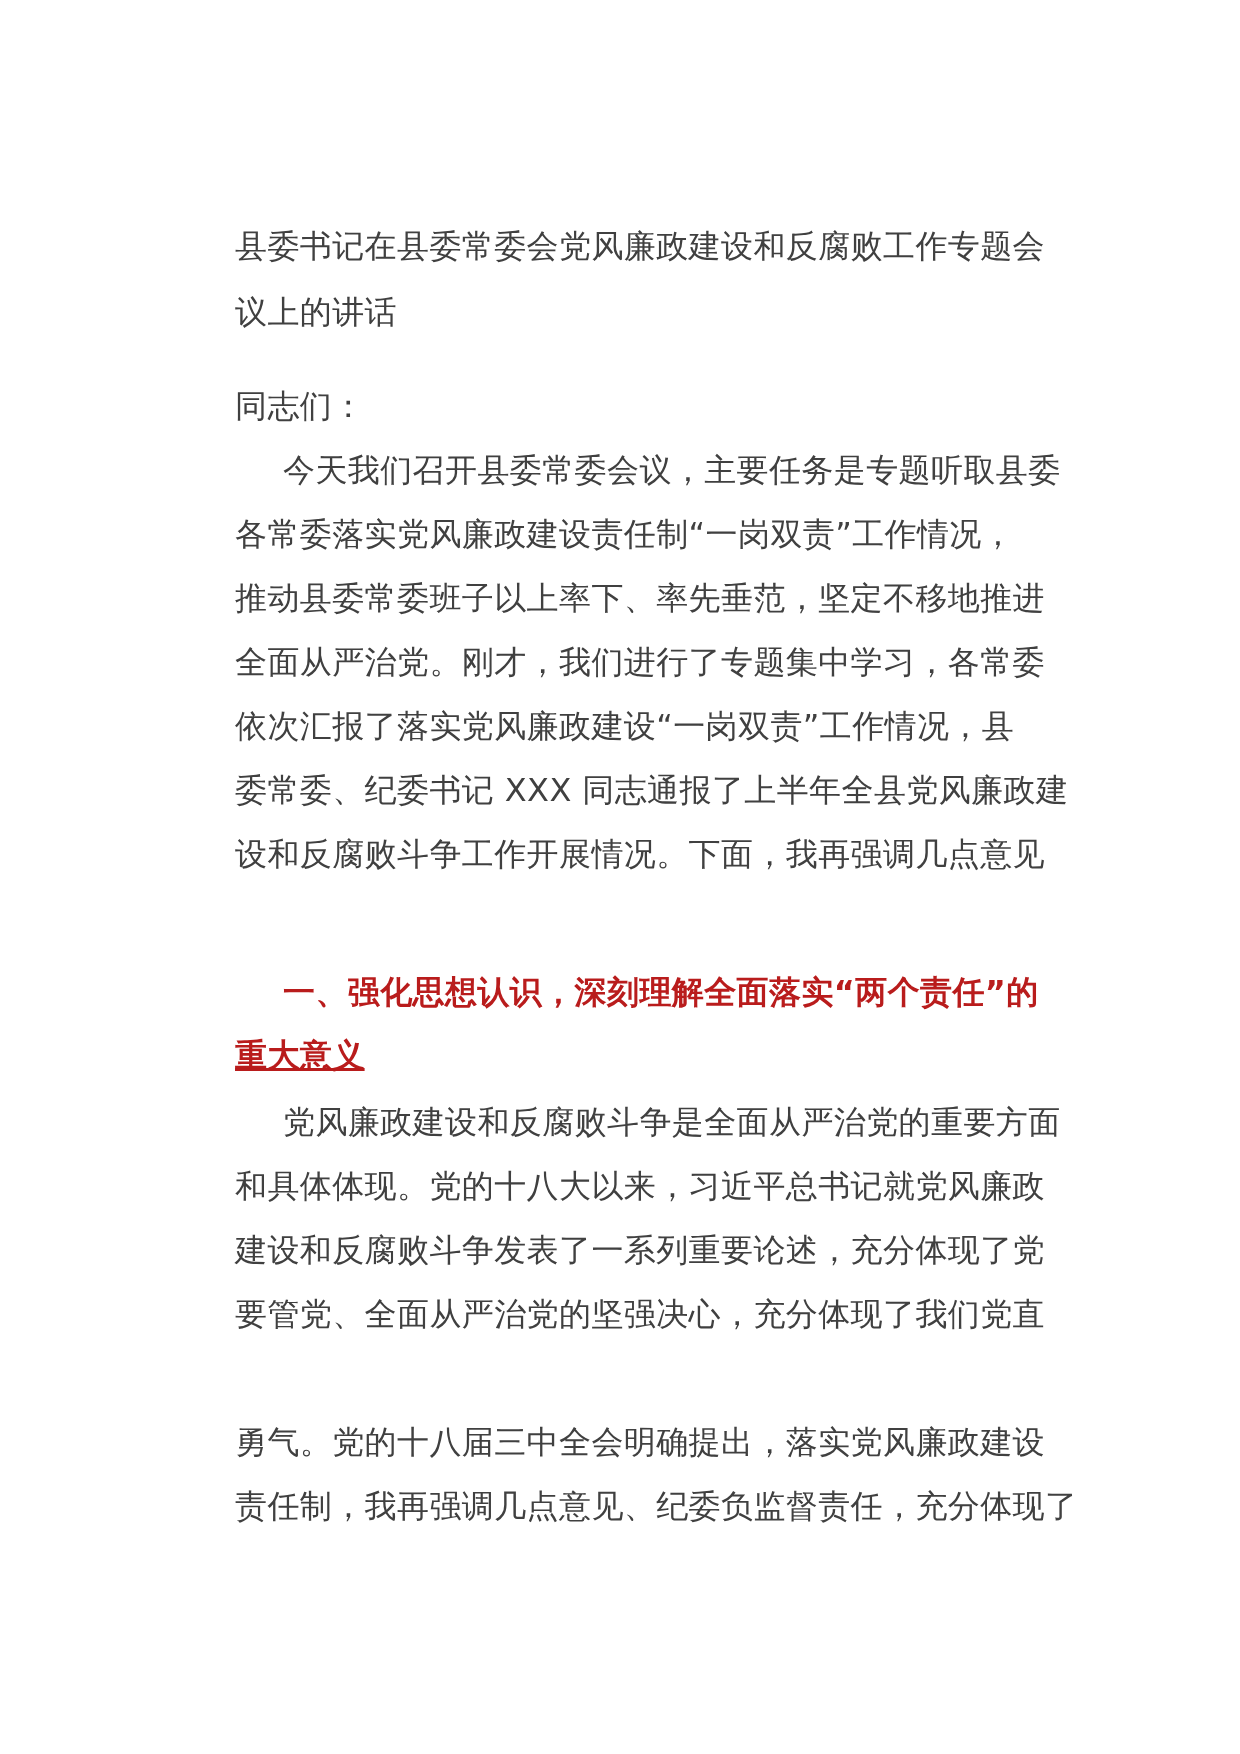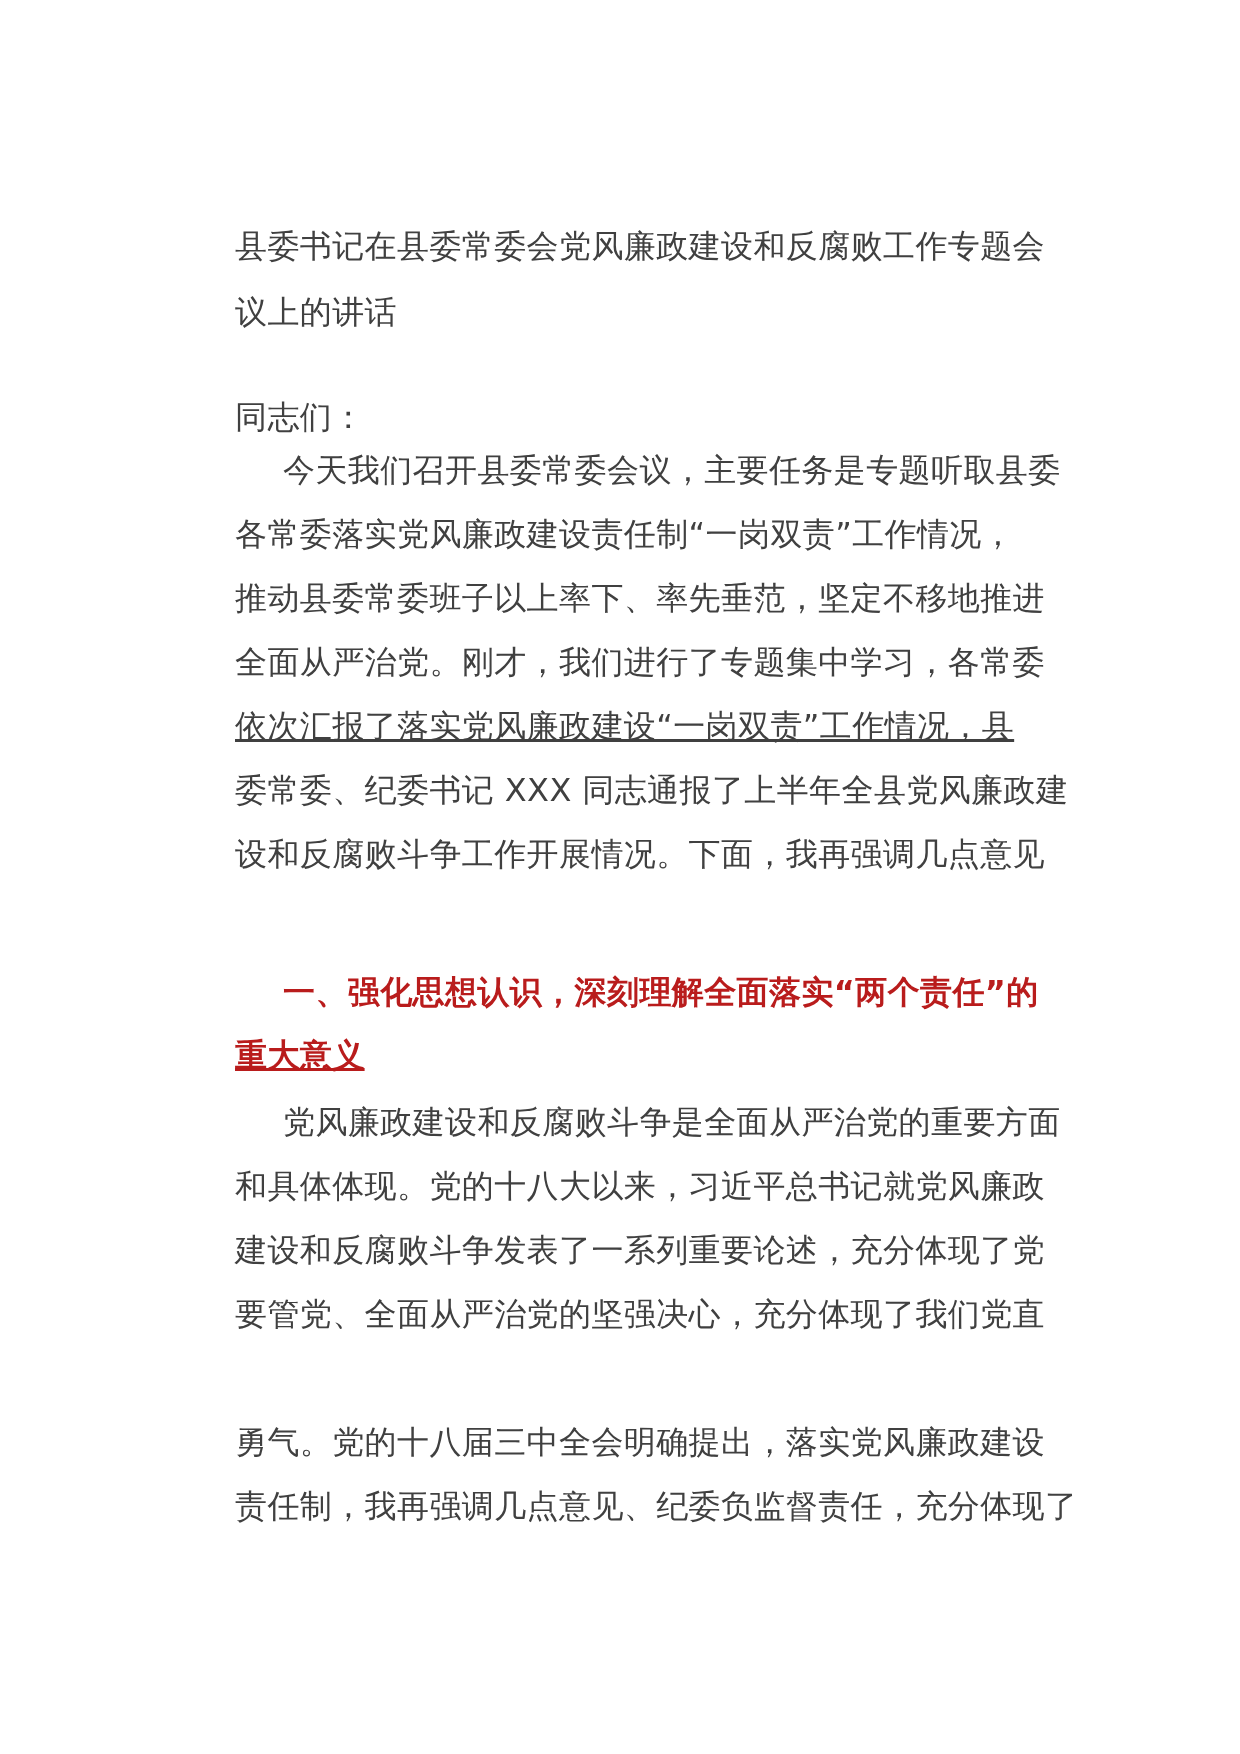--- a/index.html
+++ b/index.html
@@ -37,27 +37,27 @@
     .bold { font-weight: bold; color: #b91c1c; }
   </style>
 </head>
 <body>
 
 <div class="page">
 
   <div class="line" style="top:226px;">县委书记在县委常委会党风廉政建设和反腐败工作专题会</div>
   <div class="line" style="top:292px;">议上的讲话</div>
 
-  <div class="line" style="top:397px;">同志们：</div>
+  <div class="line" style="top:386px;">同志们：</div>
 
   <div class="line indent" style="top:450px;">今天我们召开县委常委会议，主要任务是专题听取县委</div>
   <div class="line" style="top:514px;">各常委落实党风廉政建设责任制“一岗双责”工作情况，</div>
   <div class="line" style="top:642px;">全面从严治党。刚才，我们进行了专题集中学习，各常委</div>
   <div class="line" style="top:578px;">推动县委常委班子以上率下、率先垂范，坚定不移地推进</div>
-  <div class="line" style="top:706px;text-decoration:underline;">依次汇报了落实党风廉政建设“一岗双责”工作情况，县</div>
+  <div class="line" style="top:706px;">依次汇报了落实党风廉政建设“一岗双责”工作情况，县</div>
   <div class="line" style="top:770px;">委常委、纪委书记 XXX 同志通报了上半年全县党风廉政建</div>
   <div class="line" style="top:834px;">设和反腐败斗争工作开展情况。下面，我再强调几点意见</div>
 
   <div class="line indent bold" style="top:972px;">一、强化思想认识，深刻理解全面落实“两个责任”的</div>
   <div class="line bold" style="top:1035px;text-decoration:underline;">重大意义</div>
 
   <div class="line indent" style="top:1102px;">党风廉政建设和反腐败斗争是全面从严治党的重要方面</div>
   <div class="line" style="top:1166px;">和具体体现。党的十八大以来，习近平总书记就党风廉政</div>
   <div class="line" style="top:1230px;font-family:Liberation Serif, serif;">建设和反腐败斗争发表了一系列重要论述，充分体现了党</div>
   <div class="line" style="top:1294px;">要管党、全面从严治党的坚强决心，充分体现了我们党直</div>

